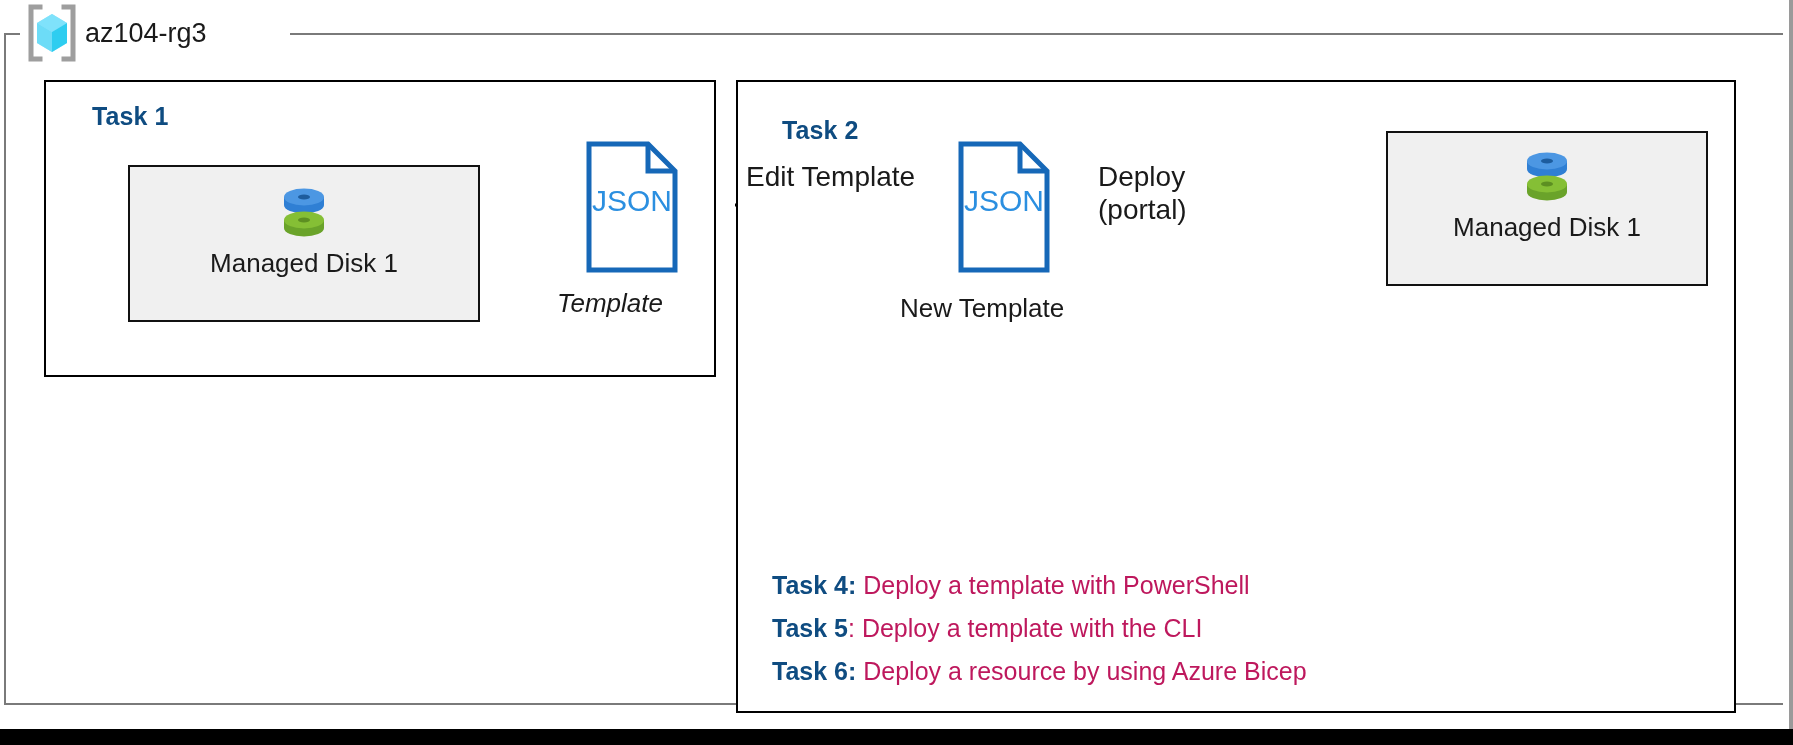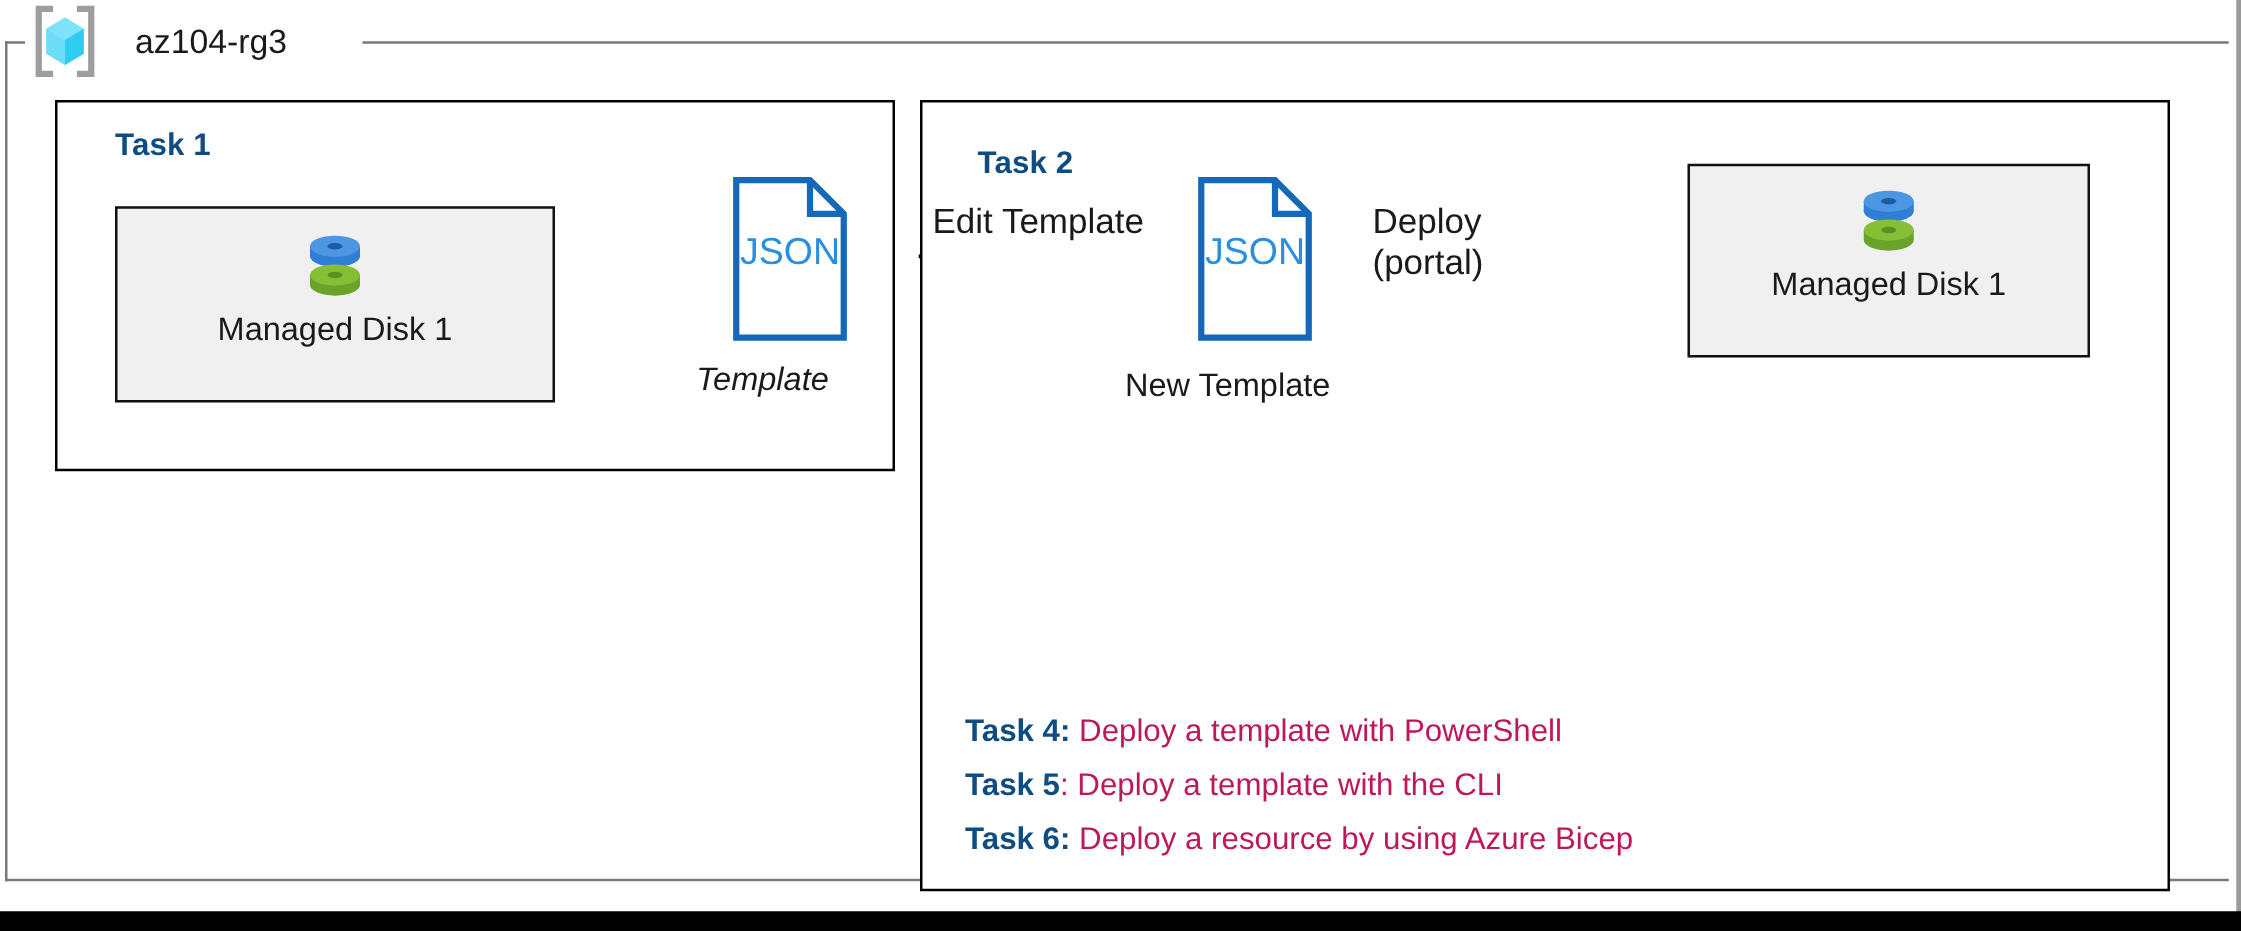--- a/index.html
+++ b/index.html
@@ -24,21 +24,21 @@
     position:absolute;left:4px;top:33px;width:1779px;height:672px;
     border:2px solid #7a7a7a;border-right:none;border-top:2px solid #7a7a7a;
     box-sizing:border-box;
   }
   
   .rg-title-gap{
     position:absolute;left:20px;top:16px;width:270px;height:36px;background:#fff;
   }
   .rg-header{
     position:absolute;left:26px;top:2px;height:62px;
-    display:flex;align-items:center;gap:30px;
+    display:flex;align-items:center;gap:7px;
   }
   .rg-icon{position:relative;width:52px;height:58px;flex:0 0 auto;}
   .rg-label{
     font-size:27px;color:#1a1a1a;white-space:nowrap;line-height:1;
     font-family:"Liberation Sans","DejaVu Sans",sans-serif;
   }
 
   
   .task-box{
     position:absolute;border:2px solid #000;background:#fff;box-sizing:border-box;
@@ -49,21 +49,21 @@
   .task-heading{
     position:absolute;font-size:25px;font-weight:bold;color:#0f4c81;
     letter-spacing:.1px;white-space:nowrap;
   }
   #task1-heading{left:92px;top:102px;}
   #task2-heading{left:782px;top:116px;}
 
   
   .disk-card{
     position:absolute;background:#f0f0f0;border:2px solid #111;box-sizing:border-box;
-    display:flex;flex-direction:column;align-items:center;justify-content:flex-start;
+    display:flex;flex-direction:column;align-items:center;justify-content:flex-start;margin-left:36px;
   }
   #disk-card-1{left:92px;top:165px;width:352px;height:157px;}
   #disk-card-2{left:1350px;top:131px;width:322px;height:155px;}
   #disk-card-3{left:1352px;top:399px;width:322px;height:158px;}
 
   .disk-icon{position:relative;width:56px;height:62px;margin-top:14px;}
   #disk-card-2 .disk-icon,#disk-card-3 .disk-icon{margin-top:12px;}
   .disk-caption{
     font-size:26px;color:#1a1a1a;margin-top:6px;white-space:nowrap;line-height:1.1;
   }

